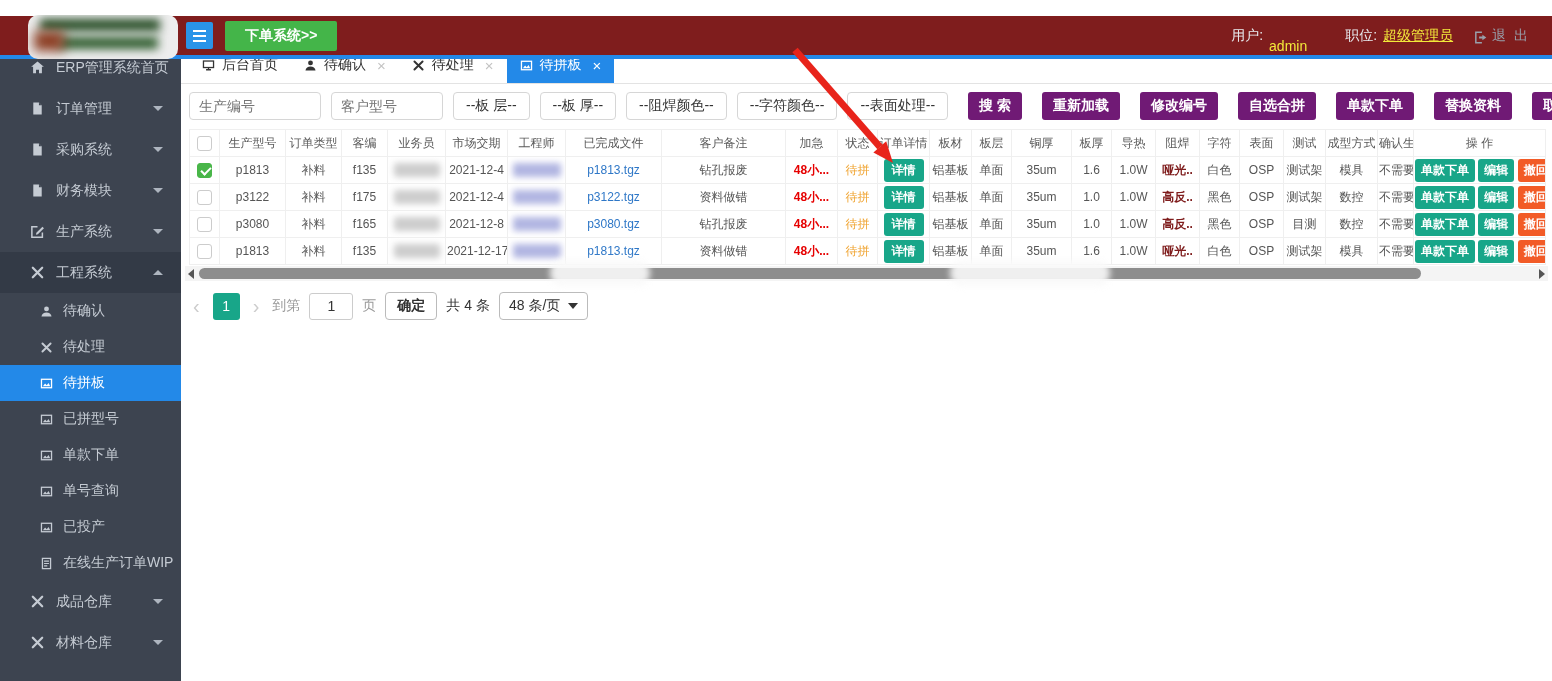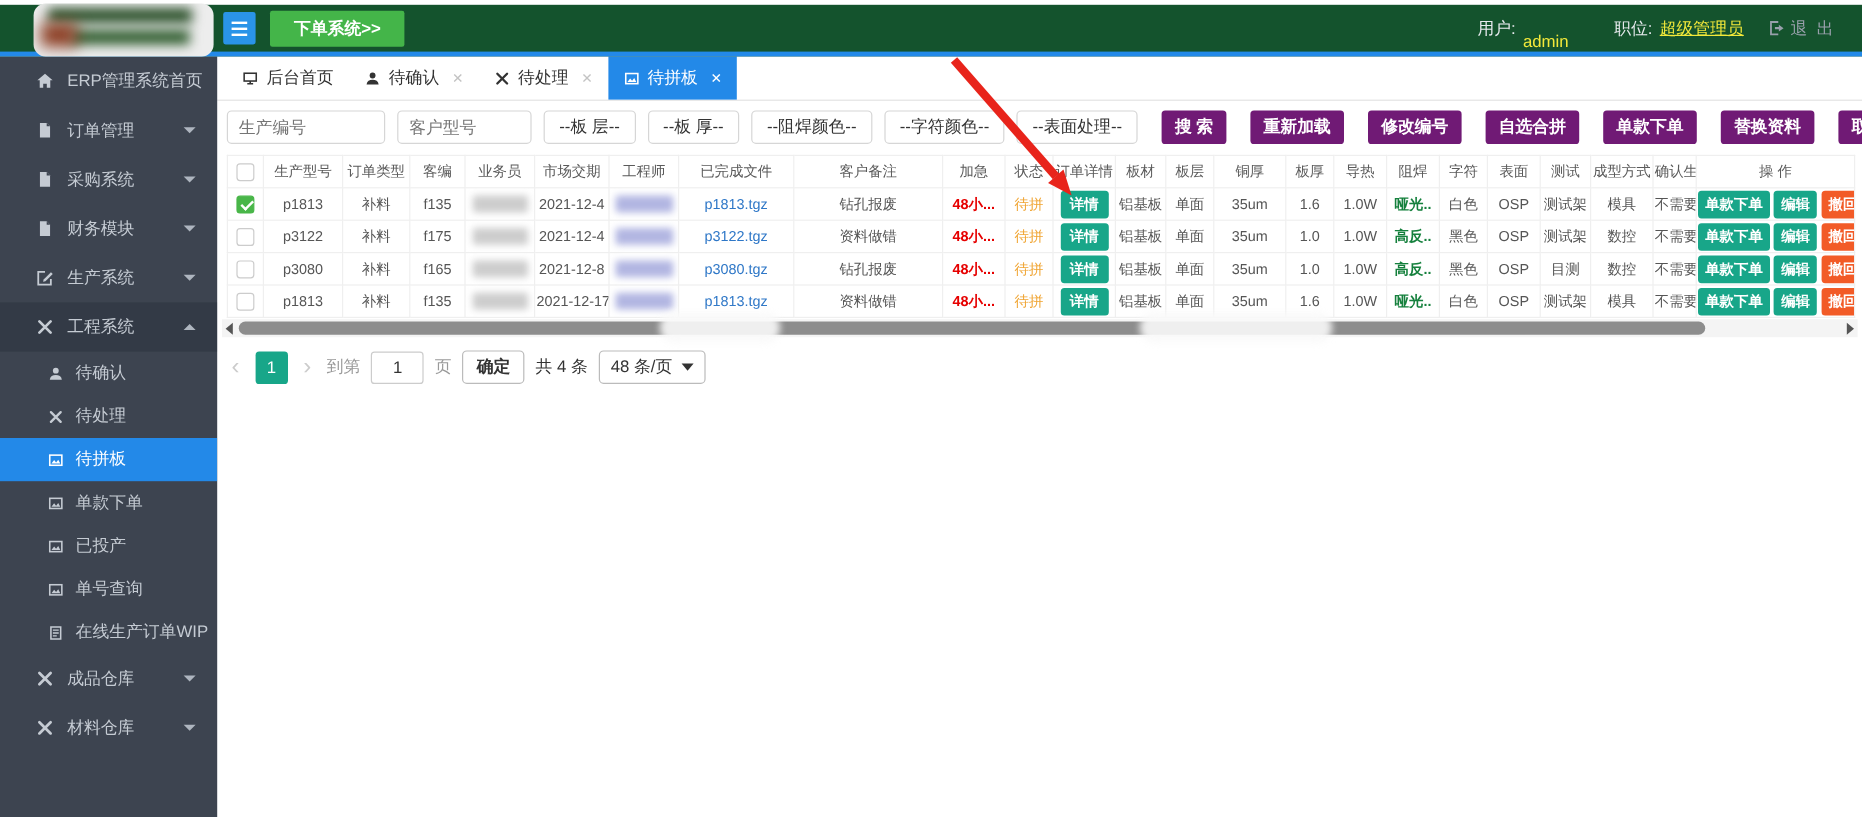--- a/index.html
+++ b/index.html
@@ -1,38 +1,38 @@
 <!DOCTYPE html>
 <html><head>
 <meta charset="utf-8">
 <style>
   * { box-sizing: border-box; margin: 0; padding: 0; }
   html,body { width:1552px; height:681px; overflow:hidden; }
   body { font-family:"Liberation Sans","DejaVu Sans",sans-serif; background:#fff; position:relative; }
 
   
-  .topbar { position:absolute; top:4px; left:0; width:1552px; height:43px;
-            background:#14532d; border-bottom:4px solid #2389e8;
+  .topbar { position:absolute; top:16px; left:0; width:1552px; height:43px;
+            background:#7f1d1d; border-bottom:4px solid #2389e8;
             display:flex; align-items:center; z-index:20; }
   .logo-wrap { width:181px; height:43px; position:relative; flex:0 0 auto; }
   .logo-blob { position:absolute; left:28px; top:1px; width:150px; height:44px;
                background:#ededed; border-radius:10px; overflow:hidden; }
   .logo-blob .b1 { position:absolute; left:12px; top:4px; width:120px; height:12px; background:#234a22; filter:blur(5px); }
   .logo-blob .b2 { position:absolute; left:30px; top:22px; width:100px; height:12px; background:#2c5a2b; filter:blur(5px); }
   .logo-blob .b3 { position:absolute; left:6px; top:16px; width:30px; height:20px; background:#8a3b20; filter:blur(6px); }
   .hamburger { width:27px; height:27px; background:#2a94e8; margin-left:5px; border-radius:2px;
                display:flex; flex-direction:column; justify-content:center; align-items:center; gap:3px; }
   .hamburger i { display:block; width:13px; height:2px; background:#fff; }
   .btn-ordersys { margin-left:12px; background:#44b549; color:#fff; font-weight:bold;
                   font-size:14px; padding:6px 20px; border:none; border-radius:2px; }
   .topbar-right { margin-left:auto; display:flex; align-items:center; gap:6px;
                   color:#e8ebef; font-size:14px; padding-right:22px; }
   .yellow { color:#f3e93a;margin-top:20px; }
   .role-link { color:#f3e93a; text-decoration:underline; }
-  .logout { color:#98a0ab; display:flex; align-items:center; gap:4px; margin-left:14px; letter-spacing:2px; }
+  .logout { color:#98a0ab; display:flex; align-items:flex-end; gap:4px; margin-left:14px; letter-spacing:2px; }
   .sep { width:26px; }
 
   
   .sidebar { position:absolute; top:47px; left:0; width:181px; height:634px;
              background:#3d4450; color:#c5cbd3; font-size:14px; overflow:hidden; z-index:5; }
   .side-item { height:41px; display:flex; align-items:center; padding-left:30px; gap:11px; }
   .side-item.open { background:#333a46; }
   .caret-down { width:0; height:0; border-left:5px solid transparent; border-right:5px solid transparent;
                 border-top:5px solid #aeb5bf; margin-left:auto; margin-right:18px; }
   .caret-up { width:0; height:0; border-left:5px solid transparent; border-right:5px solid transparent;
@@ -65,21 +65,21 @@
 
   
   .tbl-wrap { padding:2px 8px 0 8px; }
   table { border-collapse:collapse; table-layout:fixed; width:1356px; font-size:12px; color:#555; }
   th, td { border:1px solid #efefef; height:27px; text-align:center; white-space:nowrap;
            overflow:hidden; padding:0 1px; }
   th { color:#5a5a5a; font-weight:normal; background:#fff; }
   td { background:#fff; }
   .link { color:#2e77c7; text-decoration:none; }
   .red { color:#e60000; font-weight:bold; }
-  .redpink { color:#15803d; font-weight:bold;margin-left:32px; }
+  .redpink { color:#7f1d1d; font-weight:bold;margin-left:32px; }
   .orange-txt { color:#f0a431; }
   .btn-detail { background:#18a689; color:#fff; font-weight:bold; font-size:12px;
                 padding:3px 8px; border:none; border-radius:3px;text-align:right; }
   .ops { box-shadow:-6px 0 7px -4px rgba(0,0,0,0.25); }
   .btn-sm { color:#fff; font-weight:bold; font-size:12px; padding:3px 6px; border:none; border-radius:3px; }
   .btn-sm.teal { background:#18a689; }
   .btn-sm.org { background:#f25b27; }
   .cb { width:15px; height:15px; border:1px solid #ccc; border-radius:3px; display:inline-block;
         background:#fff; position:relative; vertical-align:middle; }
   .cb.checked { background:#49b649; border-color:#49b649; }
@@ -215,35 +215,42 @@
         <rect x="1.8" y="2.8" width="12.4" height="10.4" fill="none" stroke="currentColor" stroke-width="1.6"></rect>
         <path fill="currentColor" d="M3.5 11.5l2.8-3.6 2 2.4 2.2-2.8 2.1 4z"></path>
       </svg>
     <span>待拼板</span>
   </div>
   <div class="side-sub">
     <svg class="ic-s" viewBox="0 0 16 16">
         <rect x="1.8" y="2.8" width="12.4" height="10.4" fill="none" stroke="currentColor" stroke-width="1.6"></rect>
         <path fill="currentColor" d="M3.5 11.5l2.8-3.6 2 2.4 2.2-2.8 2.1 4z"></path>
       </svg>
-    <span>单款下单</span>
+    <span>已拼型号</span>
   </div>
   <div class="side-sub">
     <svg class="ic-s" viewBox="0 0 16 16">
         <rect x="1.8" y="2.8" width="12.4" height="10.4" fill="none" stroke="currentColor" stroke-width="1.6"></rect>
         <path fill="currentColor" d="M3.5 11.5l2.8-3.6 2 2.4 2.2-2.8 2.1 4z"></path>
       </svg>
-    <span>已投产</span>
+    <span>单款下单</span>
   </div>
   <div class="side-sub">
     <svg class="ic-s" viewBox="0 0 16 16">
         <rect x="1.8" y="2.8" width="12.4" height="10.4" fill="none" stroke="currentColor" stroke-width="1.6"></rect>
         <path fill="currentColor" d="M3.5 11.5l2.8-3.6 2 2.4 2.2-2.8 2.1 4z"></path>
       </svg>
     <span>单号查询</span>
+  </div>
+  <div class="side-sub">
+    <svg class="ic-s" viewBox="0 0 16 16">
+        <rect x="1.8" y="2.8" width="12.4" height="10.4" fill="none" stroke="currentColor" stroke-width="1.6"></rect>
+        <path fill="currentColor" d="M3.5 11.5l2.8-3.6 2 2.4 2.2-2.8 2.1 4z"></path>
+      </svg>
+    <span>已投产</span>
   </div>
   <div class="side-sub">
     <svg class="ic-s" viewBox="0 0 16 16">
         <path fill="none" stroke="currentColor" stroke-width="1.6" d="M3 1.8h10v12.4H3z"></path>
         <path stroke="currentColor" stroke-width="1.4" d="M5 5h6M5 8h6M5 11h4" fill="none"></path>
       </svg>
     <span>在线生产订单WIP</span>
   </div>
 
   <div class="side-item">

